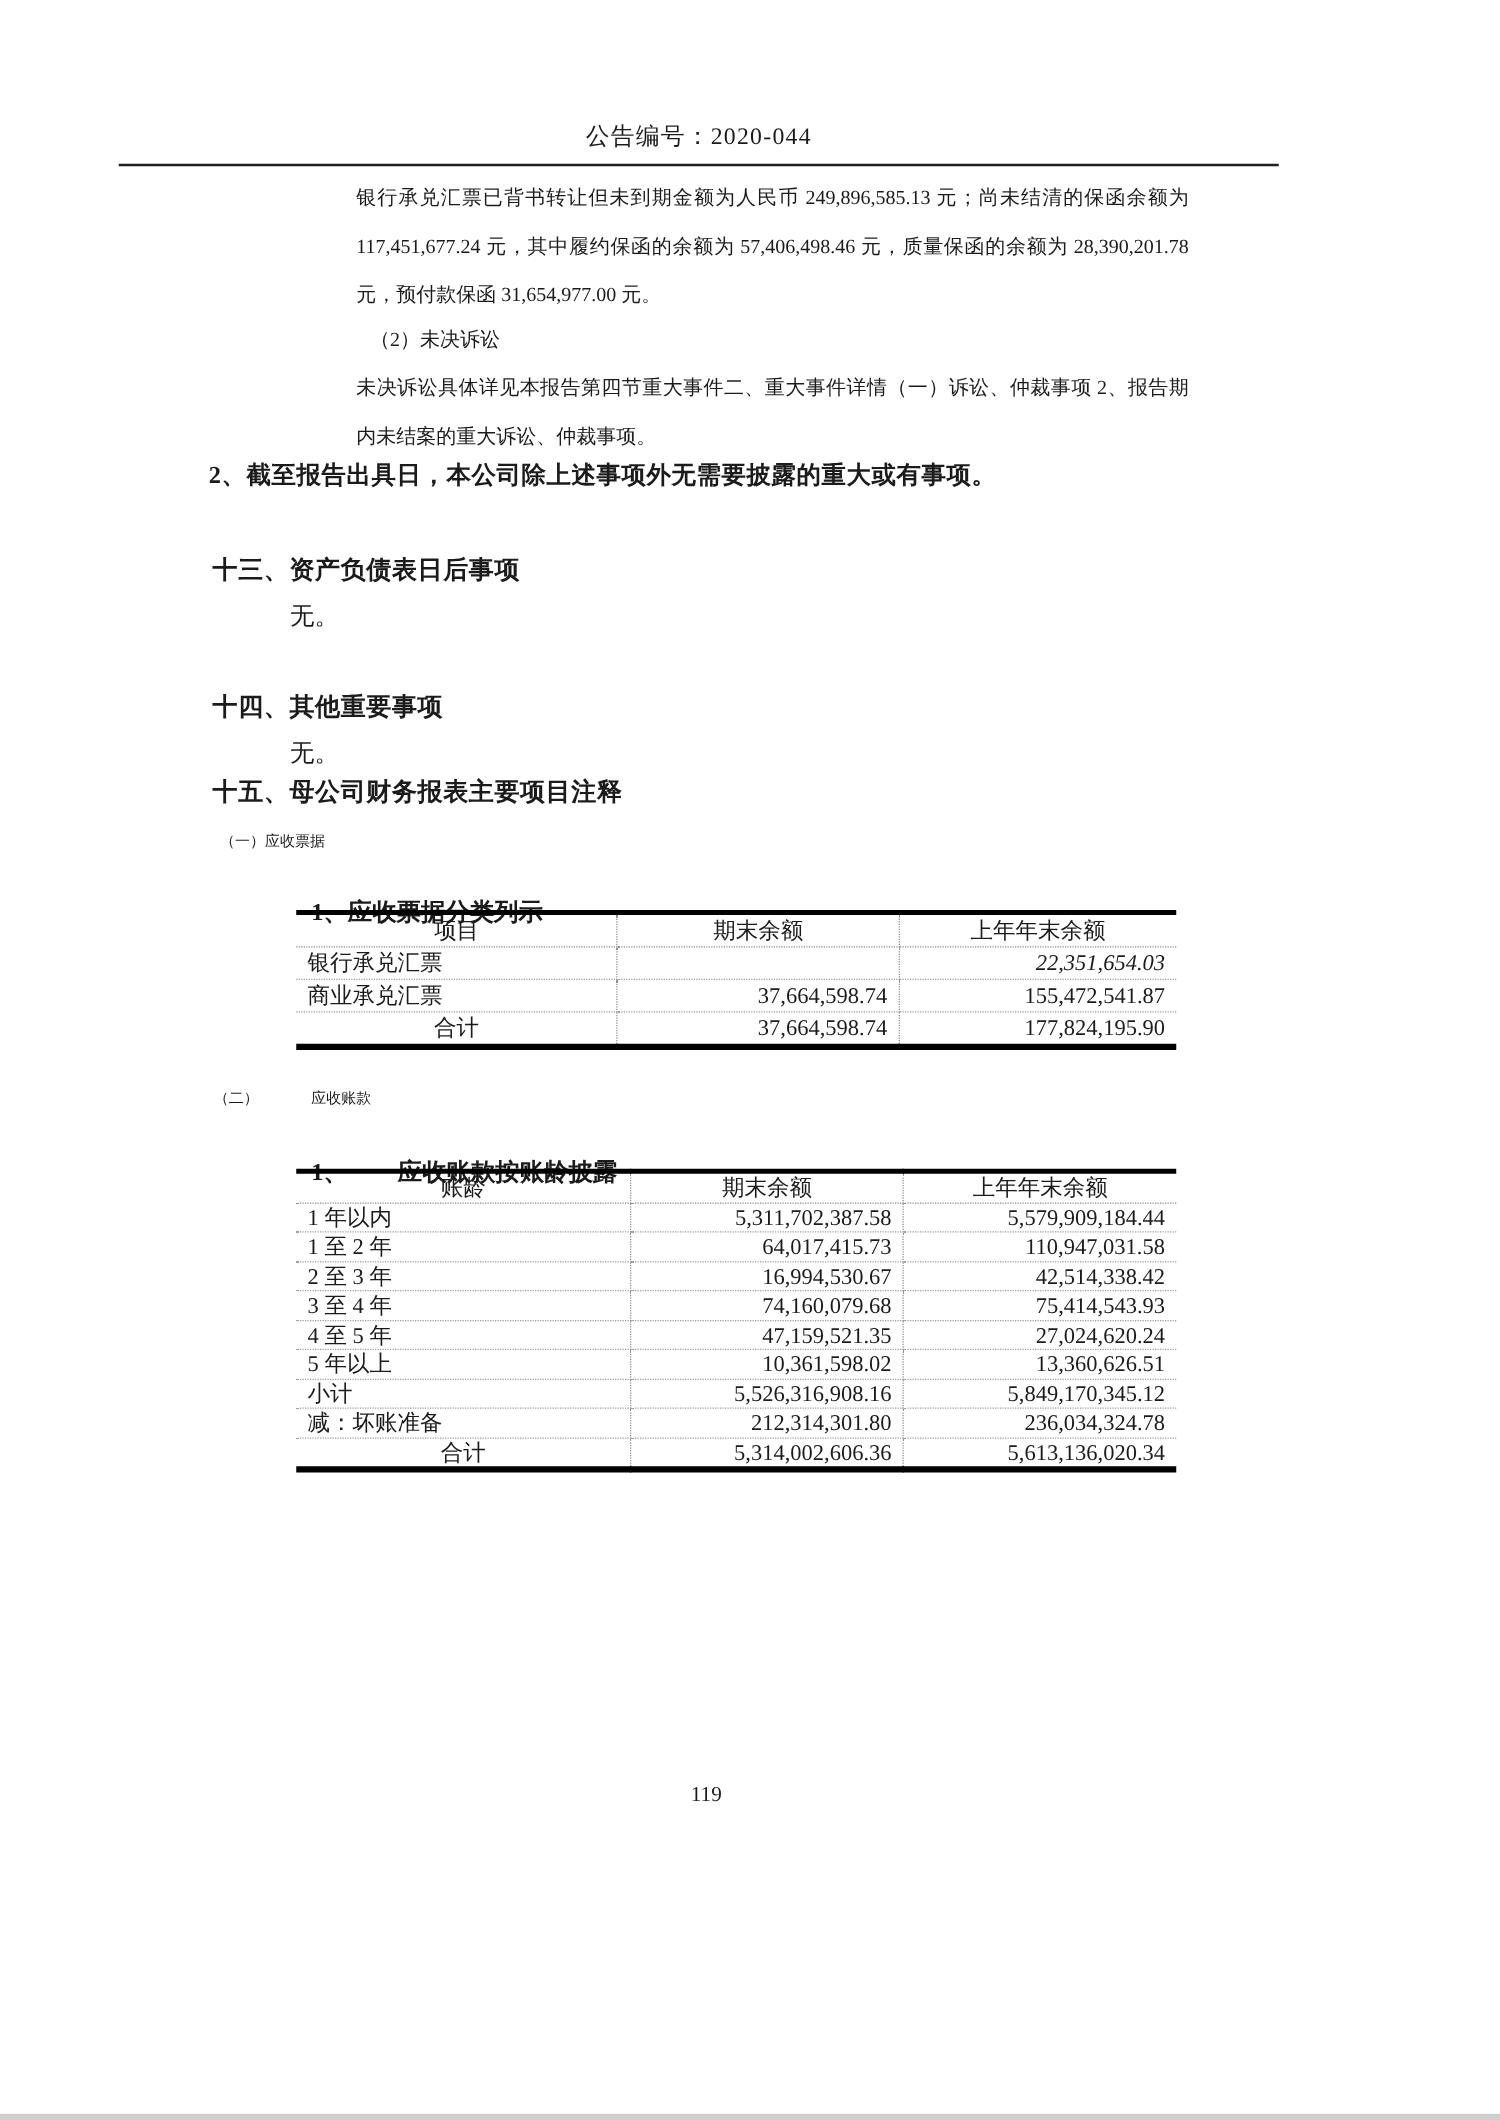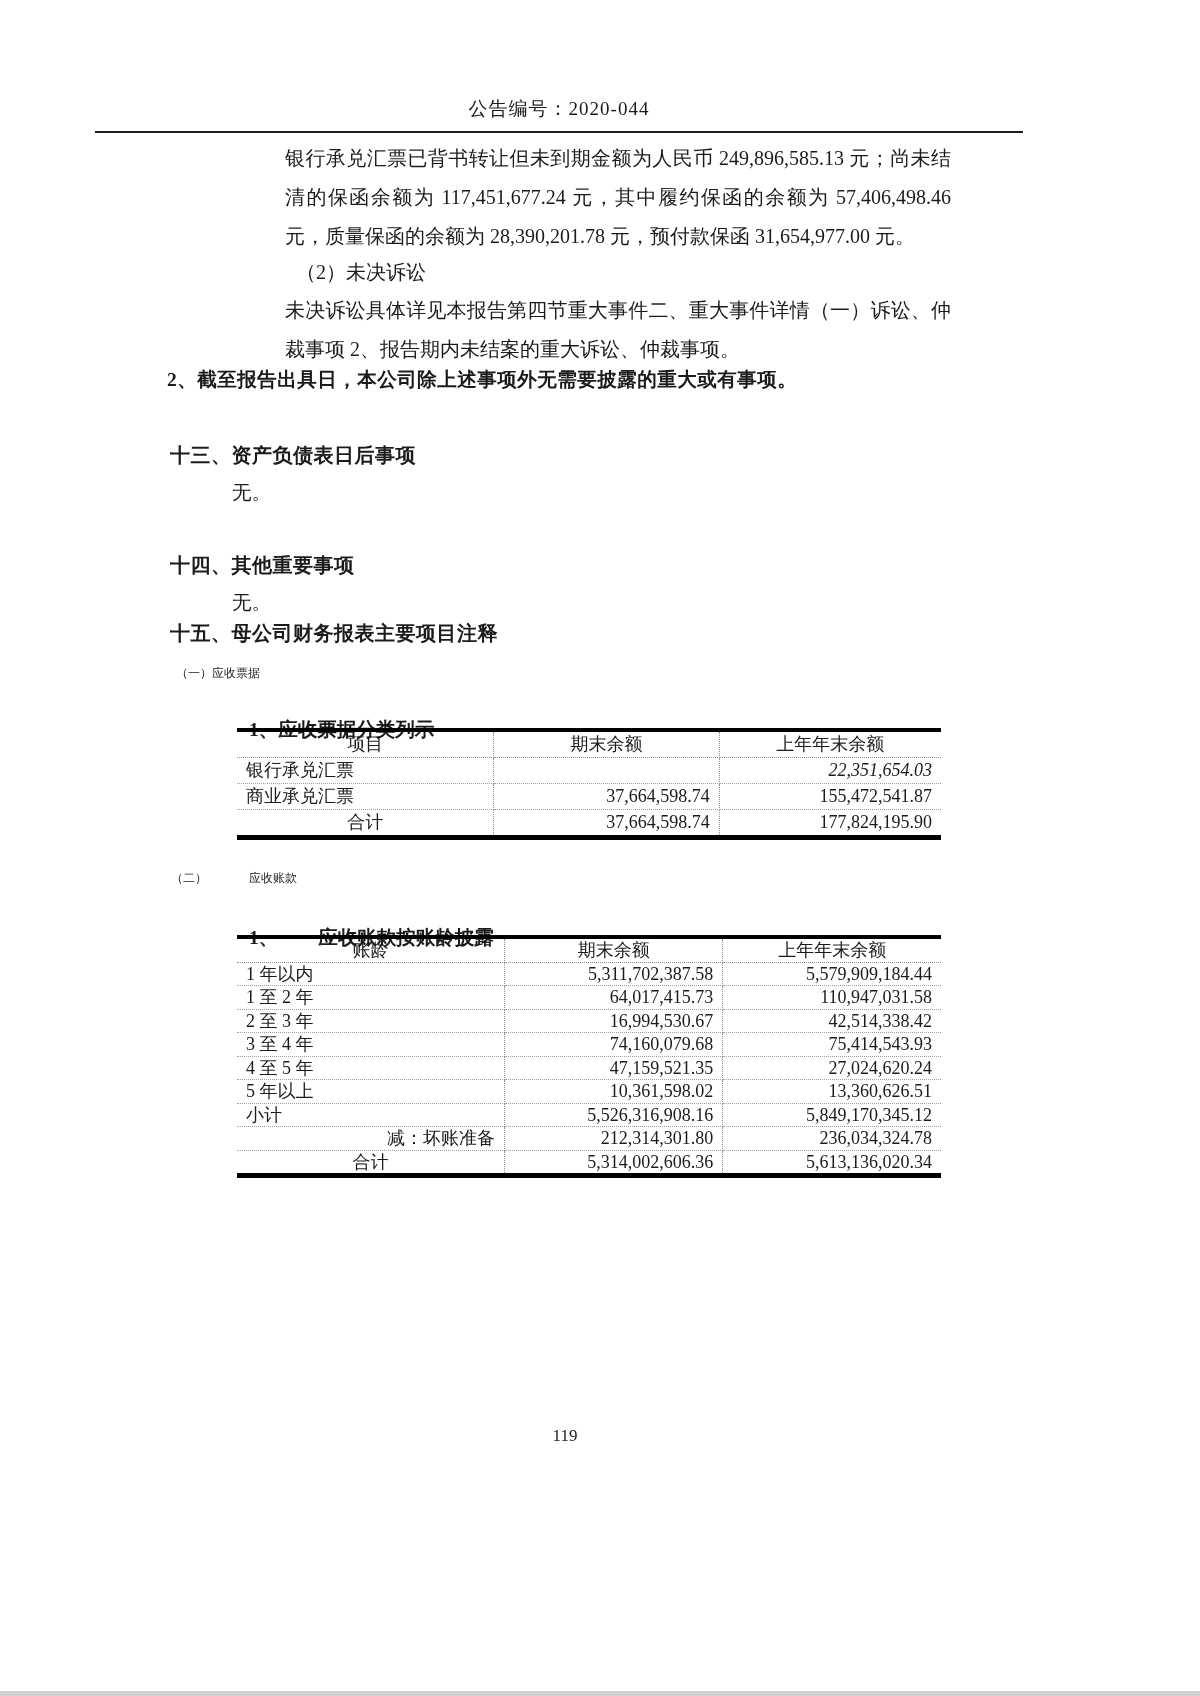--- a/index.html
+++ b/index.html
@@ -16,21 +16,21 @@
     position:absolute; left:0; right:0; bottom:0; height:5px;
     background:#cfcfcf;
   }
   .header {
     position:absolute; left:95px; top:60px; width:928px;
     text-align:center; font-size:19px; letter-spacing:1px;
     padding-bottom:9px; border-bottom:2px solid #1f1f1f;margin-top:36px;
   }
   .para {
     position:absolute; margin:0;
-    font-size:20px; line-height:39px;
+    font-size:16px; line-height:39px;
     text-align:justify;
   }
   .p1 { left:285px; top:139px; width:666px; }
   .p2label { left:296px; top:253px; width:400px; text-align:left; }
   .p2 { left:285px; top:291px; width:666px; }
   .bold-note {
     position:absolute; left:167px; top:366px; margin:0;
     font-size:19.5px; font-weight:bold; letter-spacing:0.5px;
   }
   .h { position:absolute; margin:0; font-size:20px; font-weight:bold; letter-spacing:0.5px; }
@@ -190,21 +190,21 @@
             <td style="text-align: left;">5 年以上</td>
             <td style="text-align: right;">10,361,598.02</td>
             <td style="text-align: right;">13,360,626.51</td>
           </tr>
           <tr>
             <td style="text-align: left;">小计</td>
             <td style="text-align: right;">5,526,316,908.16</td>
             <td style="text-align: right;">5,849,170,345.12</td>
           </tr>
           <tr>
-            <td style="text-align: right;">减：坏账准备</td>
+            <td style="text-align: left;">减：坏账准备</td>
             <td style="text-align: right;">212,314,301.80</td>
             <td style="text-align: right;">236,034,324.78</td>
           </tr>
           <tr>
             <td style="text-align: center;">合计</td>
             <td style="text-align: right;">5,314,002,606.36</td>
             <td style="text-align: right;">5,613,136,020.34</td>
           </tr>
         </tbody>
     </table>

